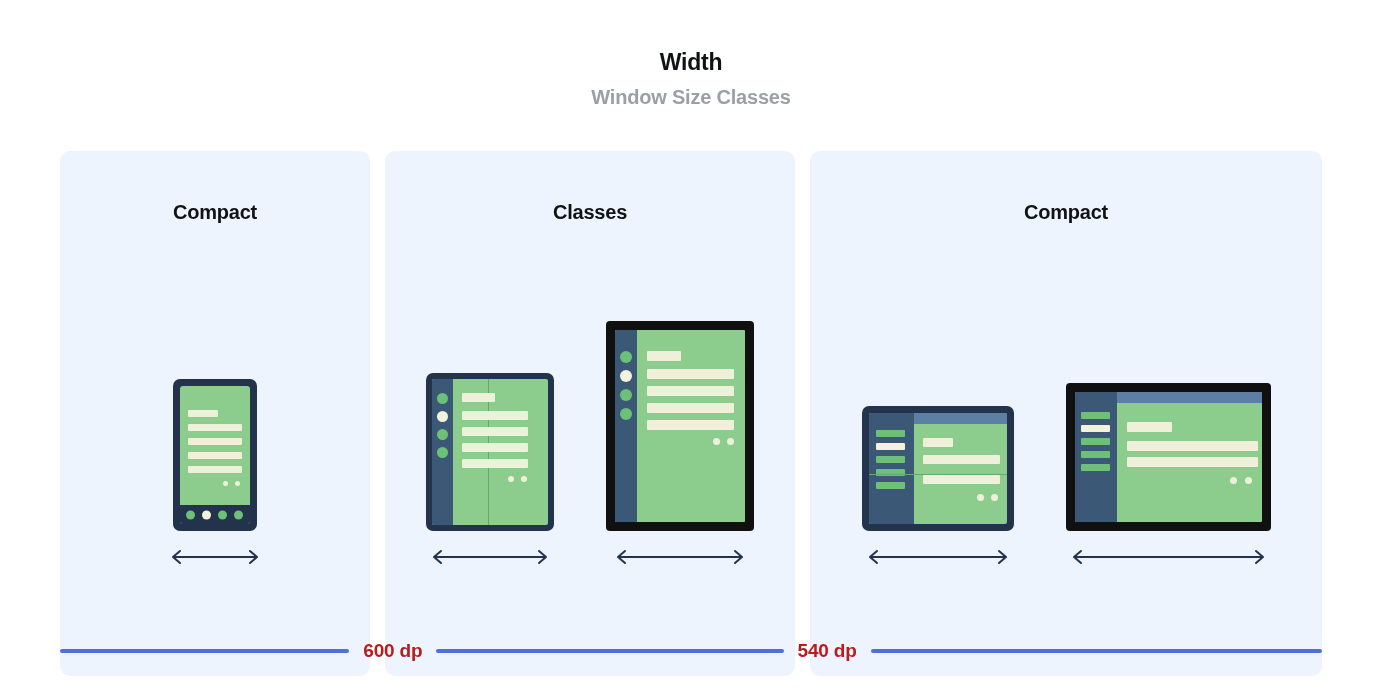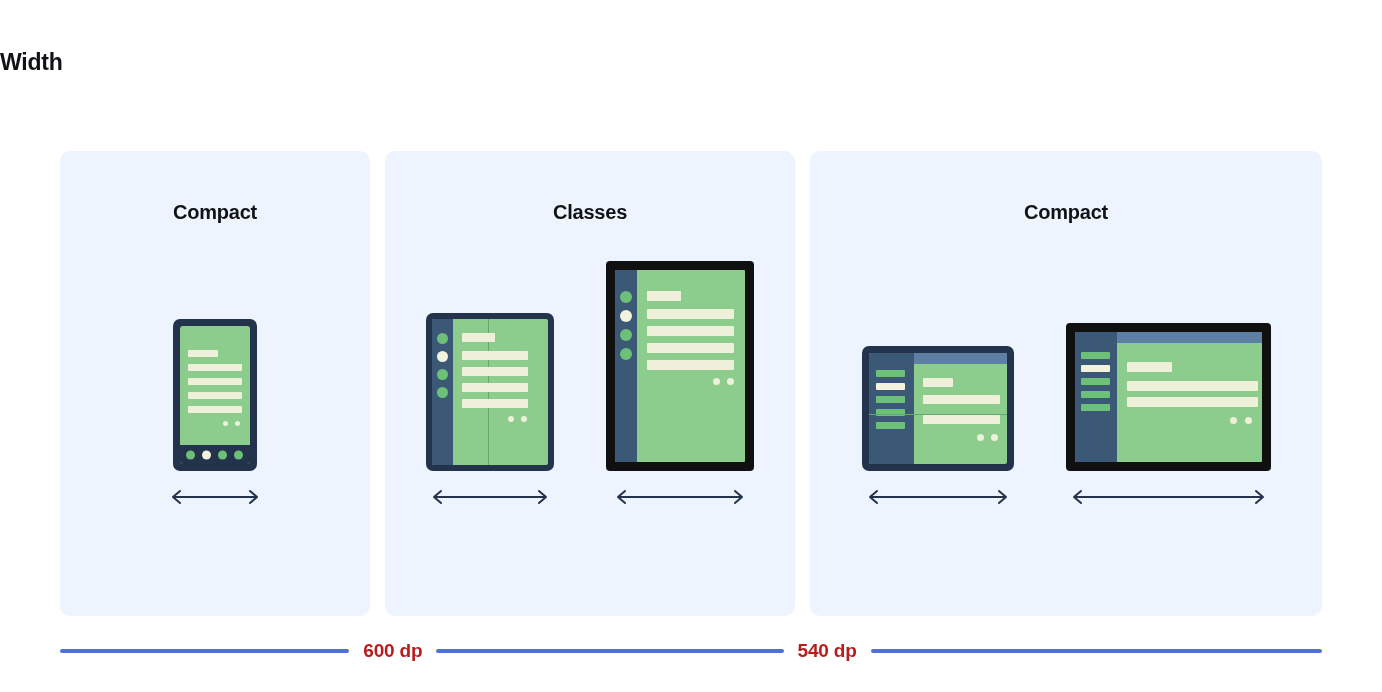--- a/index.html
+++ b/index.html
@@ -11,20 +11,21 @@
     width: 1382px;
     height: 692px;
     font-family: "Liberation Sans", sans-serif;
     color: #111418;
     overflow: hidden;
     position: relative;
   }
 
   
   .header {
+    text-align: center;
     padding-top: 50px;
   }
   .title {
     font-size: 23px;
     font-weight: bold;
     letter-spacing: -0.2px;
     color: #101215;
     line-height: 1.1;
   }
   .subtitle {
@@ -35,21 +36,21 @@
     margin-top: 11px;
     line-height: 1.1;
   }
 
   
   .panels {
     position: absolute;
     left: 60px;
     top: 151px;
     width: 1262px;
-    height: 465px;
+    height: 525px;
     display: flex;
     gap: 15px;
     border-radius: 23px;
   }
   .panel {
     background: #eef4fd;
     border-radius: 10px;
     position: relative;
     display: flex;
     flex-direction: column;
@@ -192,20 +193,21 @@
     letter-spacing: -0.2px;
     padding: 0 14px;
     white-space: nowrap;
   }
 </style>
 </head>
 <body>
 
 <div class="header">
   <div class="title">Width</div>
+  <div class="subtitle">Window Size Classes</div>
 </div>
 
 <div class="panels">
 
   <div class="panel panel-compact">
     <div class="panel-label">Compact</div>
     <div class="devices">
 
       <div class="device-slot">
 

